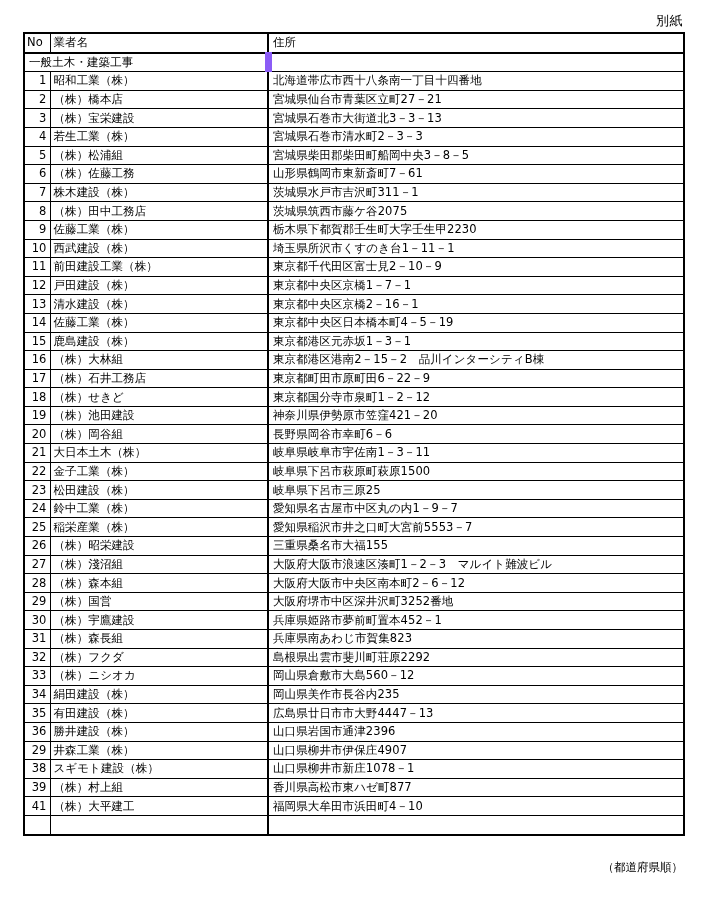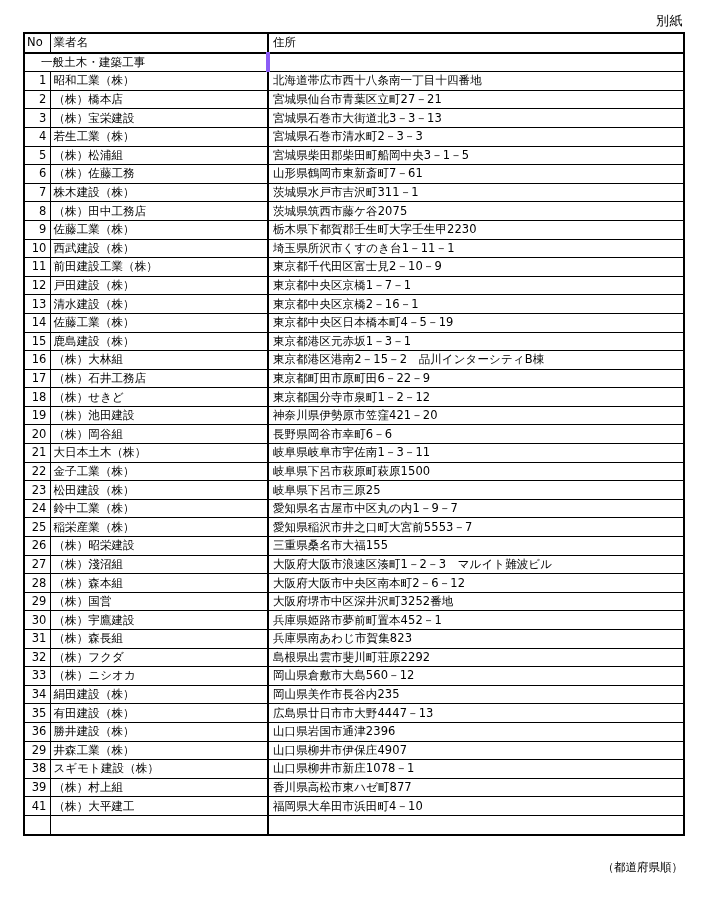--- a/index.html
+++ b/index.html
@@ -84,22 +84,22 @@
   table.roster th.addr {
     padding-left: 4px;
     border-left: 2px solid #000;
     border-radius: 7px;
   }
   table.roster thead th.addr {
     border-left: 2px solid #000;
   }
   
   tr.section-row td.section-cell {
-    padding-left: 16px;
-    border-right: 4px solid #8b5cf6;
+    padding-left: 4px;
+    border-right: 7px solid #8b5cf6;
   }
   tr.section-row td.section-addr {
     border-left: 2px solid #000;
   }
   tr.blank-row td {
     height: 17.6px;
   }
   
   .footer-note {
     position: absolute;
@@ -152,21 +152,21 @@
             <td class="addr">宮城県石巻市大街道北3－3－13</td>
           </tr>
           <tr>
             <td class="no">4</td>
             <td class="name">若生工業（株）</td>
             <td class="addr">宮城県石巻市清水町2－3－3</td>
           </tr>
           <tr>
             <td class="no">5</td>
             <td class="name">（株）松浦組</td>
-            <td class="addr">宮城県柴田郡柴田町船岡中央3－1－5</td>
+            <td class="addr">宮城県柴田郡柴田町船岡中央3－8－5</td>
           </tr>
           <tr>
             <td class="no">6</td>
             <td class="name">（株）佐藤工務</td>
             <td class="addr">山形県鶴岡市東新斎町7－61</td>
           </tr>
           <tr>
             <td class="no">7</td>
             <td class="name">株木建設（株）</td>
             <td class="addr">茨城県水戸市吉沢町311－1</td>

